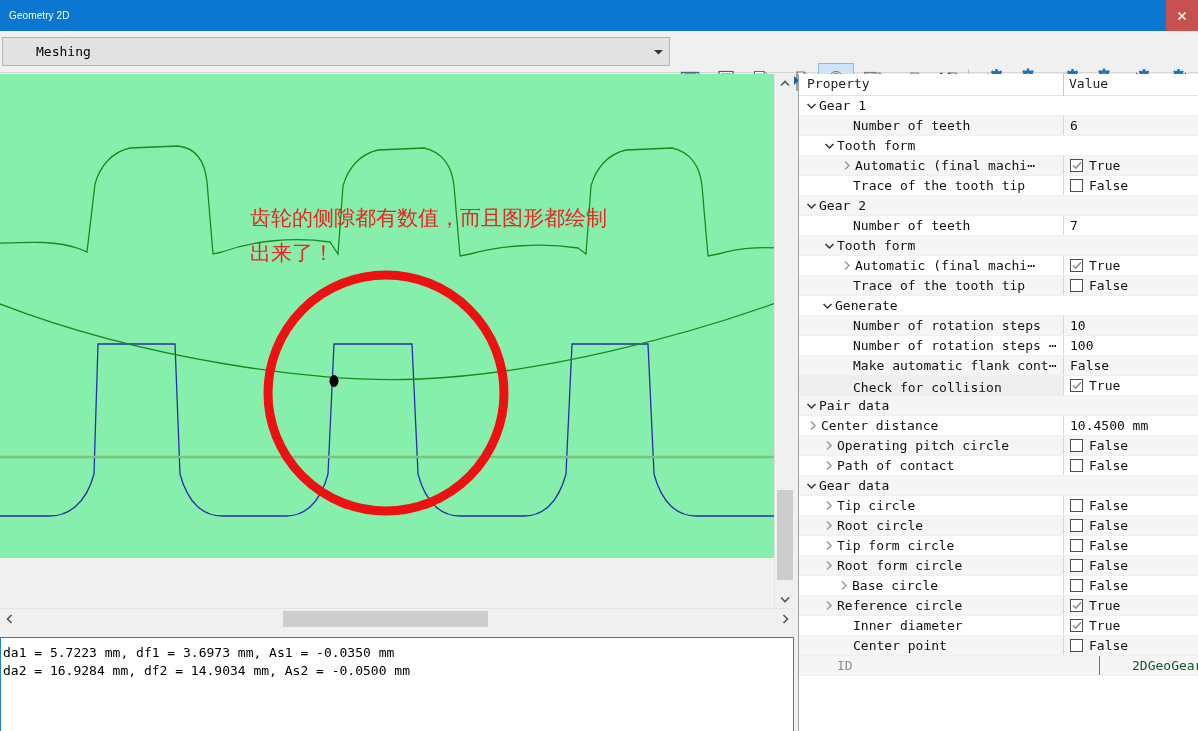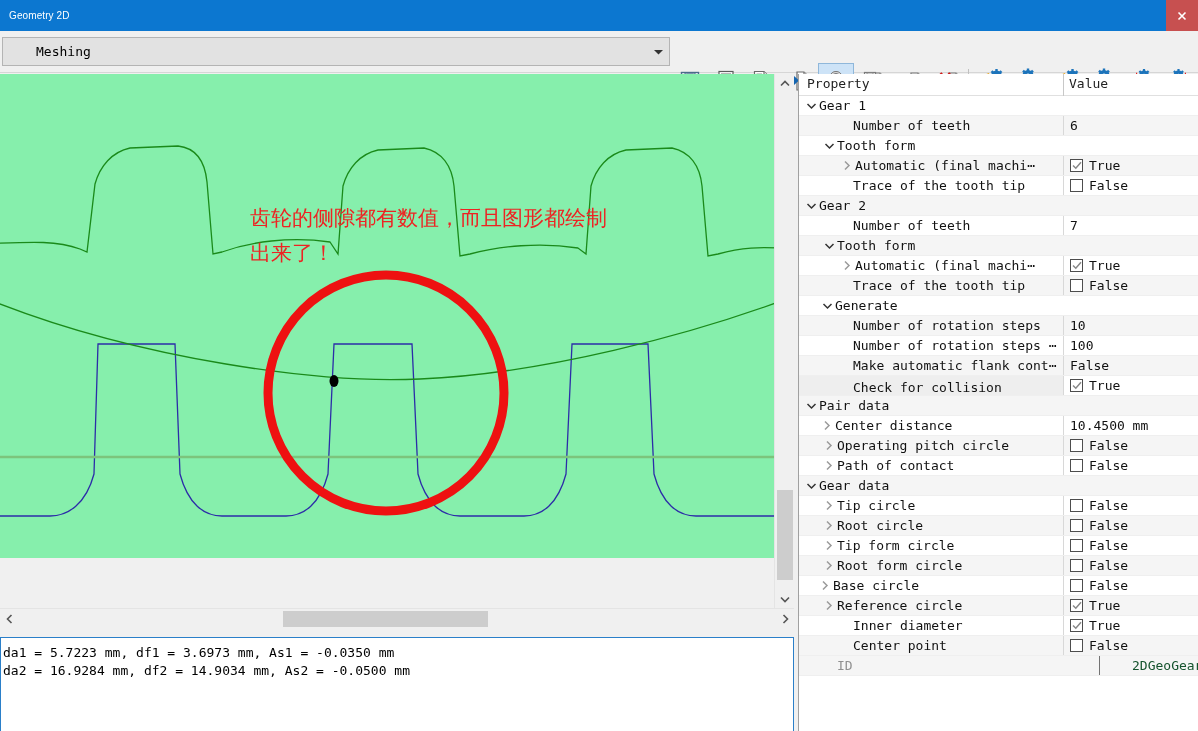--- a/index.html
+++ b/index.html
@@ -733,21 +733,21 @@
             <span class="twisty">
               <svg width="11" height="8" viewBox="0 0 11 8">
                 <path d="M1.5 2 L5.5 6 L9.5 2" fill="none" stroke="#333" stroke-width="1.5"></path>
               </svg>
             </span>
             <span class="lbl">Pair data</span>
           </div>
           <div class="pval novalue"></div>
         </div>
         <div class="prow white">
-          <div class="pname" style="padding-left:20px">
+          <div class="pname" style="padding-left:6px">
             <span class="twisty">
               <svg width="8" height="11" viewBox="0 0 8 11">
                 <path d="M2 1.5 L6 5.5 L2 9.5" fill="none" stroke="#9a9a9a" stroke-width="1.5"></path>
               </svg>
             </span>
             <span class="lbl">Center distance</span>
           </div>
           <div class="pval">
             <span>10.4500 mm</span>
           </div>
@@ -841,21 +841,21 @@
               </svg>
             </span>
             <span class="lbl">Root form circle</span>
           </div>
           <div class="pval">
             <span class="cbx"></span>
             <span>False</span>
           </div>
         </div>
         <div class="prow white">
-          <div class="pname" style="padding-left:18px">
+          <div class="pname" style="padding-left:37px">
             <span class="twisty">
               <svg width="8" height="11" viewBox="0 0 8 11">
                 <path d="M2 1.5 L6 5.5 L2 9.5" fill="none" stroke="#9a9a9a" stroke-width="1.5"></path>
               </svg>
             </span>
             <span class="lbl">Base circle</span>
           </div>
           <div class="pval">
             <span class="cbx"></span>
             <span>False</span>

